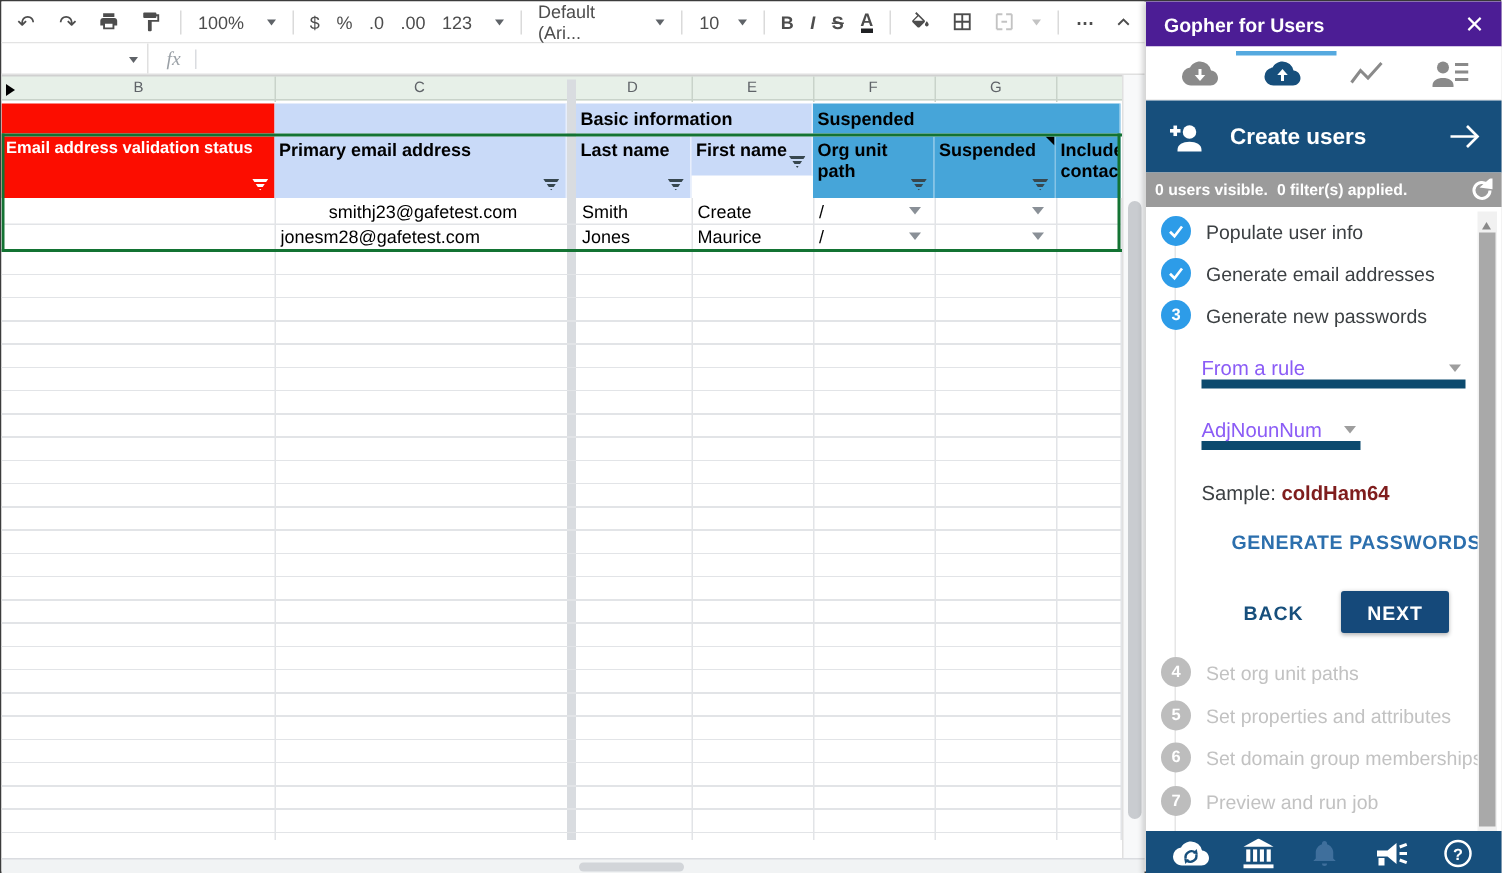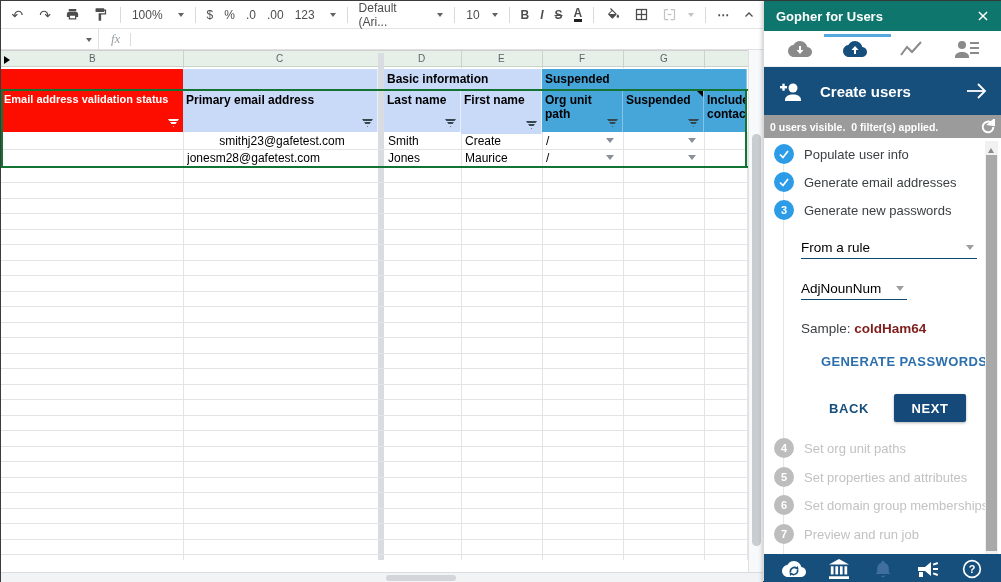--- a/index.html
+++ b/index.html
@@ -60,21 +60,21 @@
 
   
   #vscroll { position:absolute; left:747px; top:49px; width:15px; height:522px; background:#f8f9fa; border-left:1px solid #e0e0e0; }
   #vthumb { position:absolute; left:3px; top:84px; width:9px; height:412px; background:#c9ccd0; border-radius:5px; }
   #hscroll { position:absolute; left:0; top:571px; width:762px; height:10px; background:#f1f3f4; border-top:1px solid #dadce0; }
   #hthumb { position:absolute; left:385px; top:2px; width:70px; height:6px; background:#d2d5d9; border-radius:3px; }
 
   
   #sidebar { position:absolute; left:763px; top:0; width:238px; height:582px; background:#fff;
              box-shadow:-2px 0 4px rgba(0,0,0,.2); }
-  #sb-title { position:absolute; left:0; top:0; width:238px; height:30px; background:#0f766e; color:#fff;
+  #sb-title { position:absolute; left:0; top:0; width:238px; height:30px; background:#4c1d95; color:#fff;
               display:flex; align-items:center; padding:0 12px; font-size:13px; font-weight:bold; }
   #sb-close { margin-left:auto; width:14px; height:14px; }
   #sb-tabs { position:absolute; left:0; top:30px; width:238px; height:36px; background:#fff;
              border-bottom:1px solid #eee; display:flex; align-items:center; justify-content:space-around; padding:0 8px; }
   .tabic { width:26px; height:24px; color:#8a8a8a; display:flex; align-items:center; justify-content:center; }
   .tabic.active { color:#174f7c; }
   #tab-underline { position:absolute; left:60px; top:33px; width:67px; height:3px; background:#55a9df; }
   #sb-head { position:absolute; left:0; top:66px; width:238px; height:48px; background:#174f7c; color:#fff;
              display:flex; align-items:center; padding:0 14px; }
   #sb-head .lbl { font-size:15px; font-weight:bold; margin-left:14px; }
@@ -82,22 +82,22 @@
                display:flex; align-items:center; padding:0 6px; font-size:10.5px; font-weight:bold; gap:6px; }
   #sb-content { position:absolute; left:0; top:137px; width:238px; height:416px; background:#fff; overflow:hidden; }
   #connector { position:absolute; left:19px; top:16px; width:1px; height:400px; background:#e6e6e6; }
   .step { position:absolute; left:0; width:230px; height:20px; display:flex; align-items:center; }
   .step .circ { position:absolute; left:10px; width:20px; height:20px; border-radius:50%;
                 background:#2d9ce8; color:#fff; display:flex; align-items:center; justify-content:center;
                 font-size:11px; font-weight:bold; }
   .step .slabel { position:absolute; left:40px; font-size:13px; color:#3c4043; white-space:nowrap; }
   .step.pending .circ { background:#bdbdbd; }
   .step.pending .slabel { color:#c2c2c2; }
-  .select { position:absolute; left:37px; height:22px; border-bottom:1px solid #0c4a6e;
-            font-size:13.5px; color:#000000; display:flex; align-items:center; }
+  .select { position:absolute; left:37px; height:22px; border-bottom:6px solid #0c4a6e;
+            font-size:13.5px; color:#8b5cf6; display:flex; align-items:center; }
   .select .sel-caret { position:absolute; right:3px; width:0; height:0; border:4px solid transparent; border-top:5px solid #9e9e9e; margin-top:4px; }
   #sample { position:absolute; left:37px; top:183px; font-size:13.5px; color:#3c4043; }
   #gen-btn { position:absolute; left:57px; top:216px; font-size:13px; font-weight:bold; letter-spacing:.4px; color:#2c6fad; }
   #back-btn { position:absolute; left:65px; top:263px; font-size:13px; font-weight:bold; letter-spacing:.6px; color:#174f7c; }
   #next-btn { position:absolute; left:130px; top:256px; width:72px; height:28px; background:#15497a; color:#fff;
               border:none; border-radius:2px; font-size:13px; font-weight:bold; letter-spacing:.6px;
               font-family:"Liberation Sans",sans-serif; box-shadow:0 1px 3px rgba(0,0,0,.3); }
   #sb-scroll { position:absolute; left:221px; top:140px; width:13px; height:413px; background:#f1f1f1; }
   #sb-scroll .arr { position:absolute; left:3px; top:4px; width:0; height:0;
                     border:3.5px solid transparent; border-bottom:5px solid #8a8a8a; }
@@ -239,21 +239,21 @@
       <span class="ficon white"></span>
     </div>
     <div class="cell lblue hcell" style="left:182px;top:41px;width:195px;height:41px;">
       <span>Primary email address</span>
       <span class="ficon"></span>
     </div>
     <div class="cell lblue hcell" style="left:383px;top:41px;width:77px;height:41px;">
       <span>Last name</span>
       <span class="ficon"></span>
     </div>
-    <div class="cell lblue hcell" style="left:460px;top:41px;width:81px;height:43px;">
+    <div class="cell lblue hcell" style="left:460px;top:41px;width:81px;height:26px;">
       <span>First name</span>
       <span class="ficon"></span>
     </div>
     <div class="cell dblue hcell" style="left:541px;top:41px;width:81px;height:41px;">
       <span>
         <span style="display:block;">Org unit</span>
         <span style="display:block;">path</span>
       </span>
       <span class="ficon"></span>
     </div>

